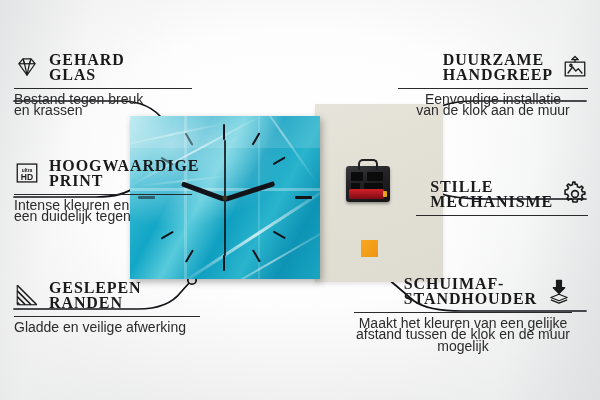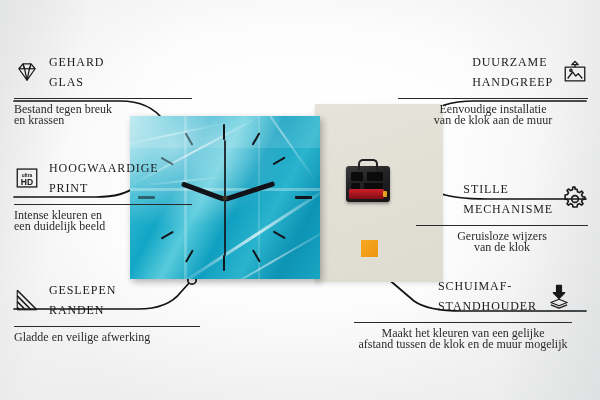--- a/index.html
+++ b/index.html
@@ -25,31 +25,31 @@
       rgba(222,223,224,.9) 100%);
     pointer-events:none;
   }
 
   
   .feat{position:absolute;}
   .feat .head{display:flex;align-items:center;gap:9px;}
   .feat.right .head{justify-content:flex-end;}
   .feat .title{
     font-family:"Liberation Serif", serif;
-    font-weight:normal;font-size:12px;line-height:20px;
+    font-weight:bold;font-size:16px;line-height:15px;
     letter-spacing:.9px;color:#1a1a1a;text-transform:uppercase;
     white-space:pre-line;
   }
   .feat.right .title{}
   .feat .rule{
     height:0;border-top:1.1px solid #2a2a2a;margin-top:6px;margin-bottom:5px;
   }
   .feat .desc{
-    font-family:Liberation Serif, serif;
-    font-size:12px;line-height:11.3px;color:#2b2b2b;white-space:pre-line;
+    font-family:Liberation Sans, sans-serif;
+    font-size:14px;line-height:11.3px;color:#2b2b2b;white-space:pre-line;
   }
   .feat.right .desc{text-align:center;}
 
   .icon{width:26px;height:26px;flex:0 0 26px;display:block;}
   .icon svg{display:block;width:26px;height:26px;}
 
   
   #f-gehard   {left:14px;  top:52px;  width:178px;}
   #f-hd       {left:14px;  top:158px; width:178px;}
   #f-randen   {left:14px;  top:280px; width:186px;}
@@ -219,21 +219,21 @@
           <rect x="4" y="5" width="24" height="22" fill="none" stroke="#1a1a1a" stroke-width="1.6"></rect>
           <text x="16" y="14.5" font-family="Liberation Sans, sans-serif" font-size="6" font-weight="bold" fill="#1a1a1a" text-anchor="middle">ultra</text>
           <text x="16" y="24" font-family="Liberation Sans, sans-serif" font-size="10.5" font-weight="bold" fill="#1a1a1a" text-anchor="middle">HD</text>
         </svg>
       </span>
       <span class="title">HOOGWAARDIGE
 PRINT</span>
     </div>
     <div class="rule"></div>
     <div class="desc">Intense kleuren en
-een duidelijk beeld</div>
+een duidelijk tegen</div>
   </div>
 
   <div class="feat left" id="f-randen">
     <div class="head">
       <span class="icon">
         <svg viewBox="0 0 32 32">
             <g stroke="#1a1a1a" stroke-width="2" stroke-linecap="butt">
           <path d="M4 4 L28 28"></path>
               <path d="M4 11 L21 28"></path>
               <path d="M4 18 L14 28"></path>
@@ -278,22 +278,20 @@
       <span class="icon">
         <svg viewBox="0 0 32 32">
             <g fill="none" stroke="#1a1a1a" stroke-width="2" stroke-linejoin="round">
           <path d="M16 4 l2.6 0 .5 3.1 2.4 1 2.6-1.8 1.8 1.8 -1.8 2.6 1 2.4 3.1 .5 0 2.6 -3.1 .5 -1 2.4 1.8 2.6 -1.8 1.8 -2.6-1.8 -2.4 1 -.5 3.1 -2.6 0 -2.6 0 -.5-3.1 -2.4-1 -2.6 1.8 -1.8-1.8 1.8-2.6 -1-2.4 -3.1-.5 0-2.6 0-2.6 3.1-.5 1-2.4 -1.8-2.6 1.8-1.8 2.6 1.8 2.4-1 .5-3.1 2.6 0 Z"></path>
           <circle cx="16" cy="16" r="4.2"></circle>
         </g>
           </svg>
       </span>
     </div>
     <div class="rule"></div>
-    <div class="desc">Geruisloze wijzers
-van de klok</div>
   </div>
 
   <div class="feat right" id="f-schuim">
     <div class="head">
       <span class="title">SCHUIMAF-
 STANDHOUDER</span>
       <span class="icon">
         <svg viewBox="0 0 32 32">
             <g fill="none" stroke="#1a1a1a" stroke-width="1.6" stroke-linejoin="round">
           <path d="M13 3 h6 v9 h4 l-7 7 -7-7 h4 Z" fill="#1a1a1a"></path>

